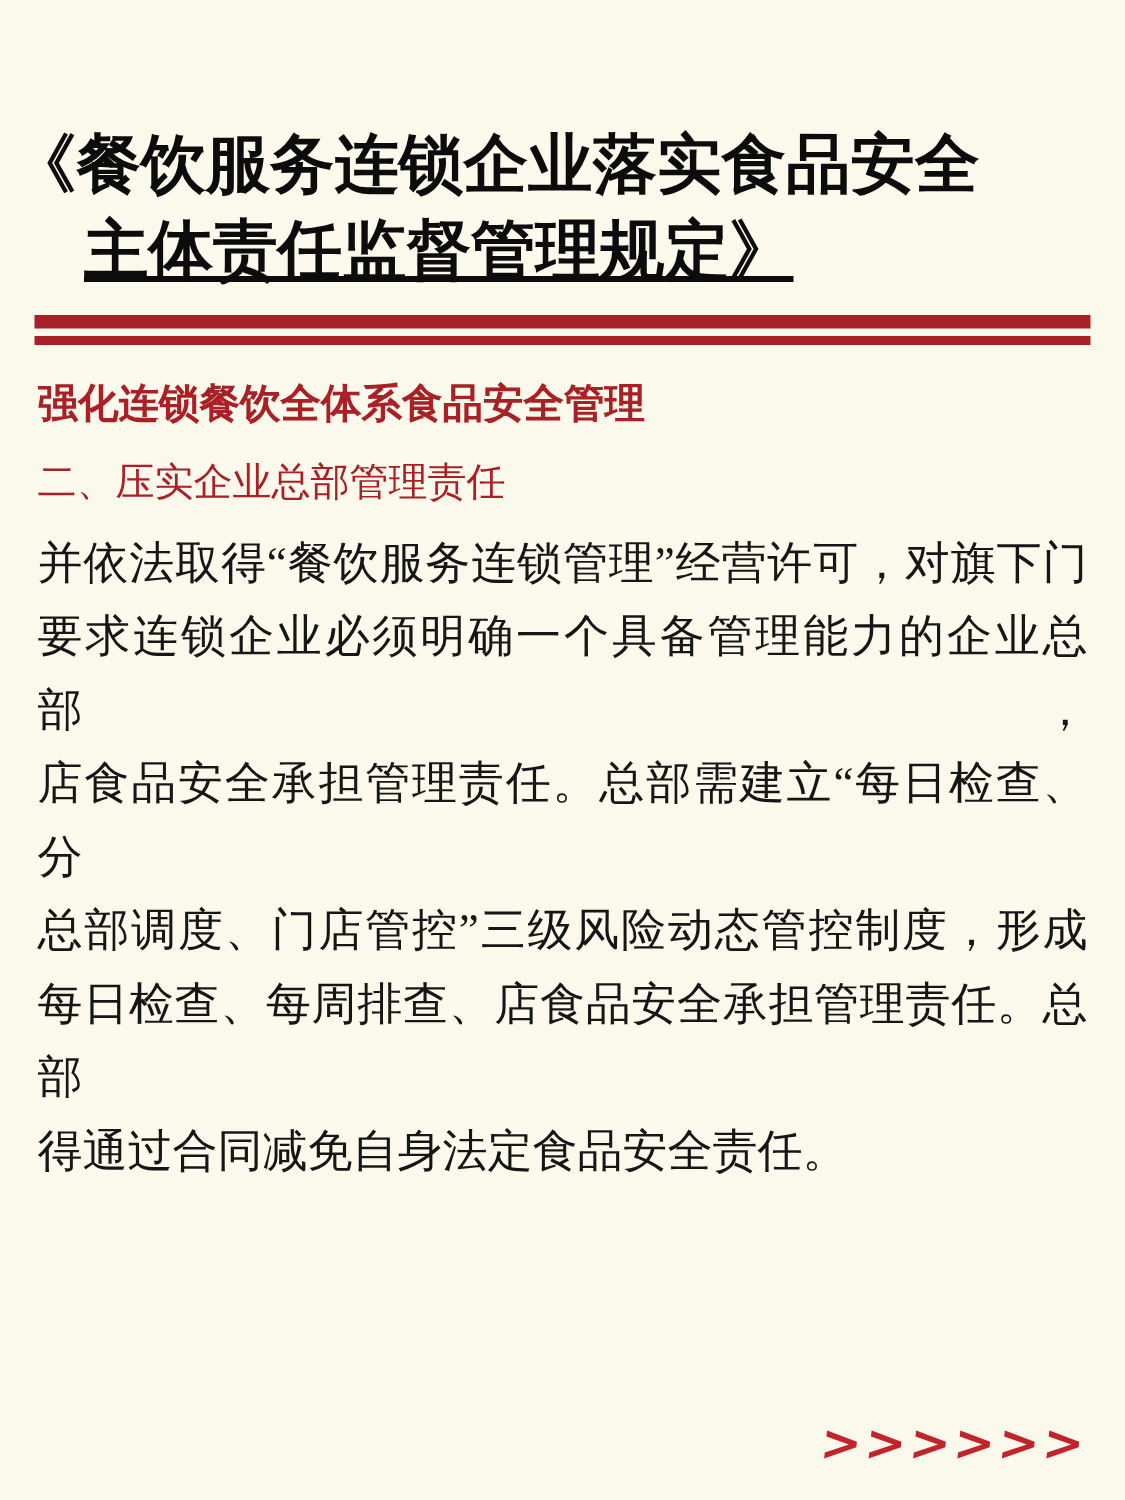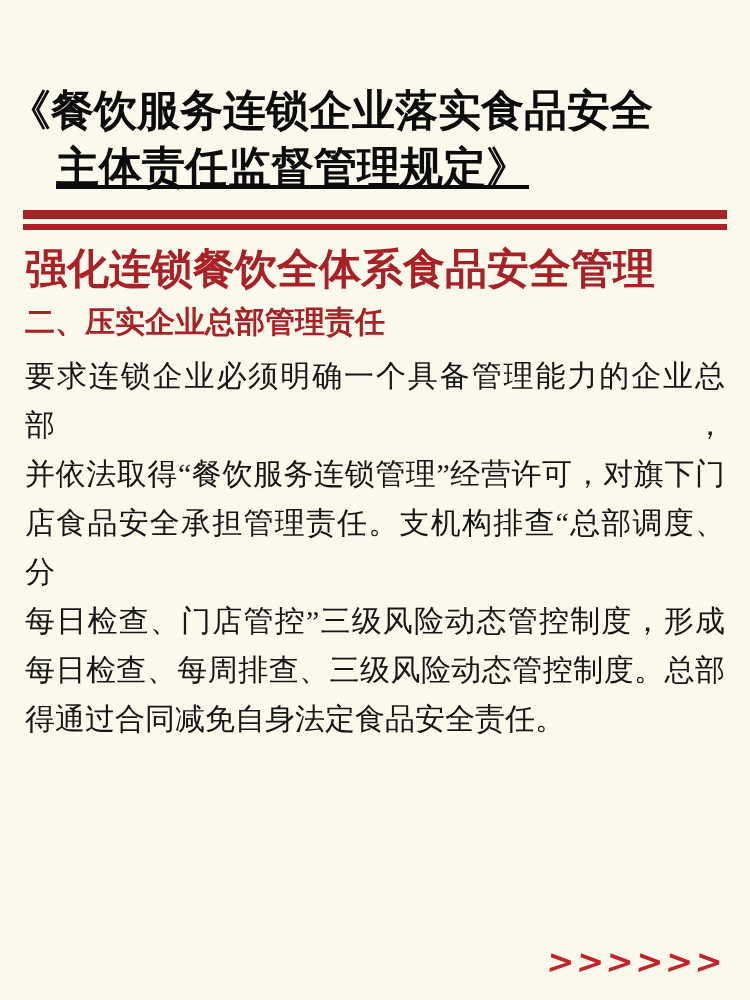--- a/index.html
+++ b/index.html
@@ -23,31 +23,31 @@
   }
   .title .t-line { display: block; }
   .title .t-line.indent { padding-left: 48px; text-decoration: underline; }
 
   .divider { margin: 14px 23px 0 23px; }
   .divider .bar-thick { height: 9px; background: var(--accent, #A82126); }
   .divider .bar-thin  { height: 6px; margin-top: 5px; background: var(--accent, #A82126); }
 
   .subtitle {
     margin: 20px 25px 0 25px;
-    font-size: 42px;
+    font-size: 27px;
     line-height: 38px;
     font-weight: bold;
     color: var(--accent, #A82126);
   }
 
   .sec-heading {
     margin: 17px 25px 0 25px;
-    font-size: 30px;
+    font-size: 26px;
     line-height: 34px;
-    font-weight: bold;
+    font-weight: normal;
     color: var(--accent, #A82126);
   }
 
   .para {
     margin: 12px 25px 0 25px;
     font-size: 30px;
     line-height: 49px;
     color: var(--body-ink, #161616);
   }
   .para .line { display: block; }
@@ -81,24 +81,24 @@
   <div class="divider">
     <div class="bar-thick"></div>
     <div class="bar-thin"></div>
   </div>
 
   <div class="subtitle">强化连锁餐饮全体系食品安全管理</div>
 
   <h2 class="sec-heading">二、压实企业总部管理责任</h2>
 
   <div class="para">
+    <span class="line full">并依法取得“餐饮服务连锁管理”经营许可，对旗下门</span>
     <span class="line full">要求连锁企业必须明确一个具备管理能力的企业总部，</span>
-    <span class="line full">并依法取得“餐饮服务连锁管理”经营许可，对旗下门</span>
-    <span class="line full">店食品安全承担管理责任。支机构排查“总部调度、分</span>
-    <span class="line full">每日检查、门店管控”三级风险动态管控制度，形成</span>
-    <span class="line full">每日检查、每周排查、三级风险动态管控制度。总部</span>
+    <span class="line full">店食品安全承担管理责任。总部需建立“每日检查、分</span>
+    <span class="line full">总部调度、门店管控”三级风险动态管控制度，形成</span>
+    <span class="line full">每日检查、每周排查、店食品安全承担管理责任。总部</span>
     <span class="line">得通过合同减免自身法定食品安全责任。</span>
   </div>
 
 
   <div class="more">&gt;&gt;&gt;&gt;&gt;&gt;</div>
 
 </div>
 
 </body></html>

